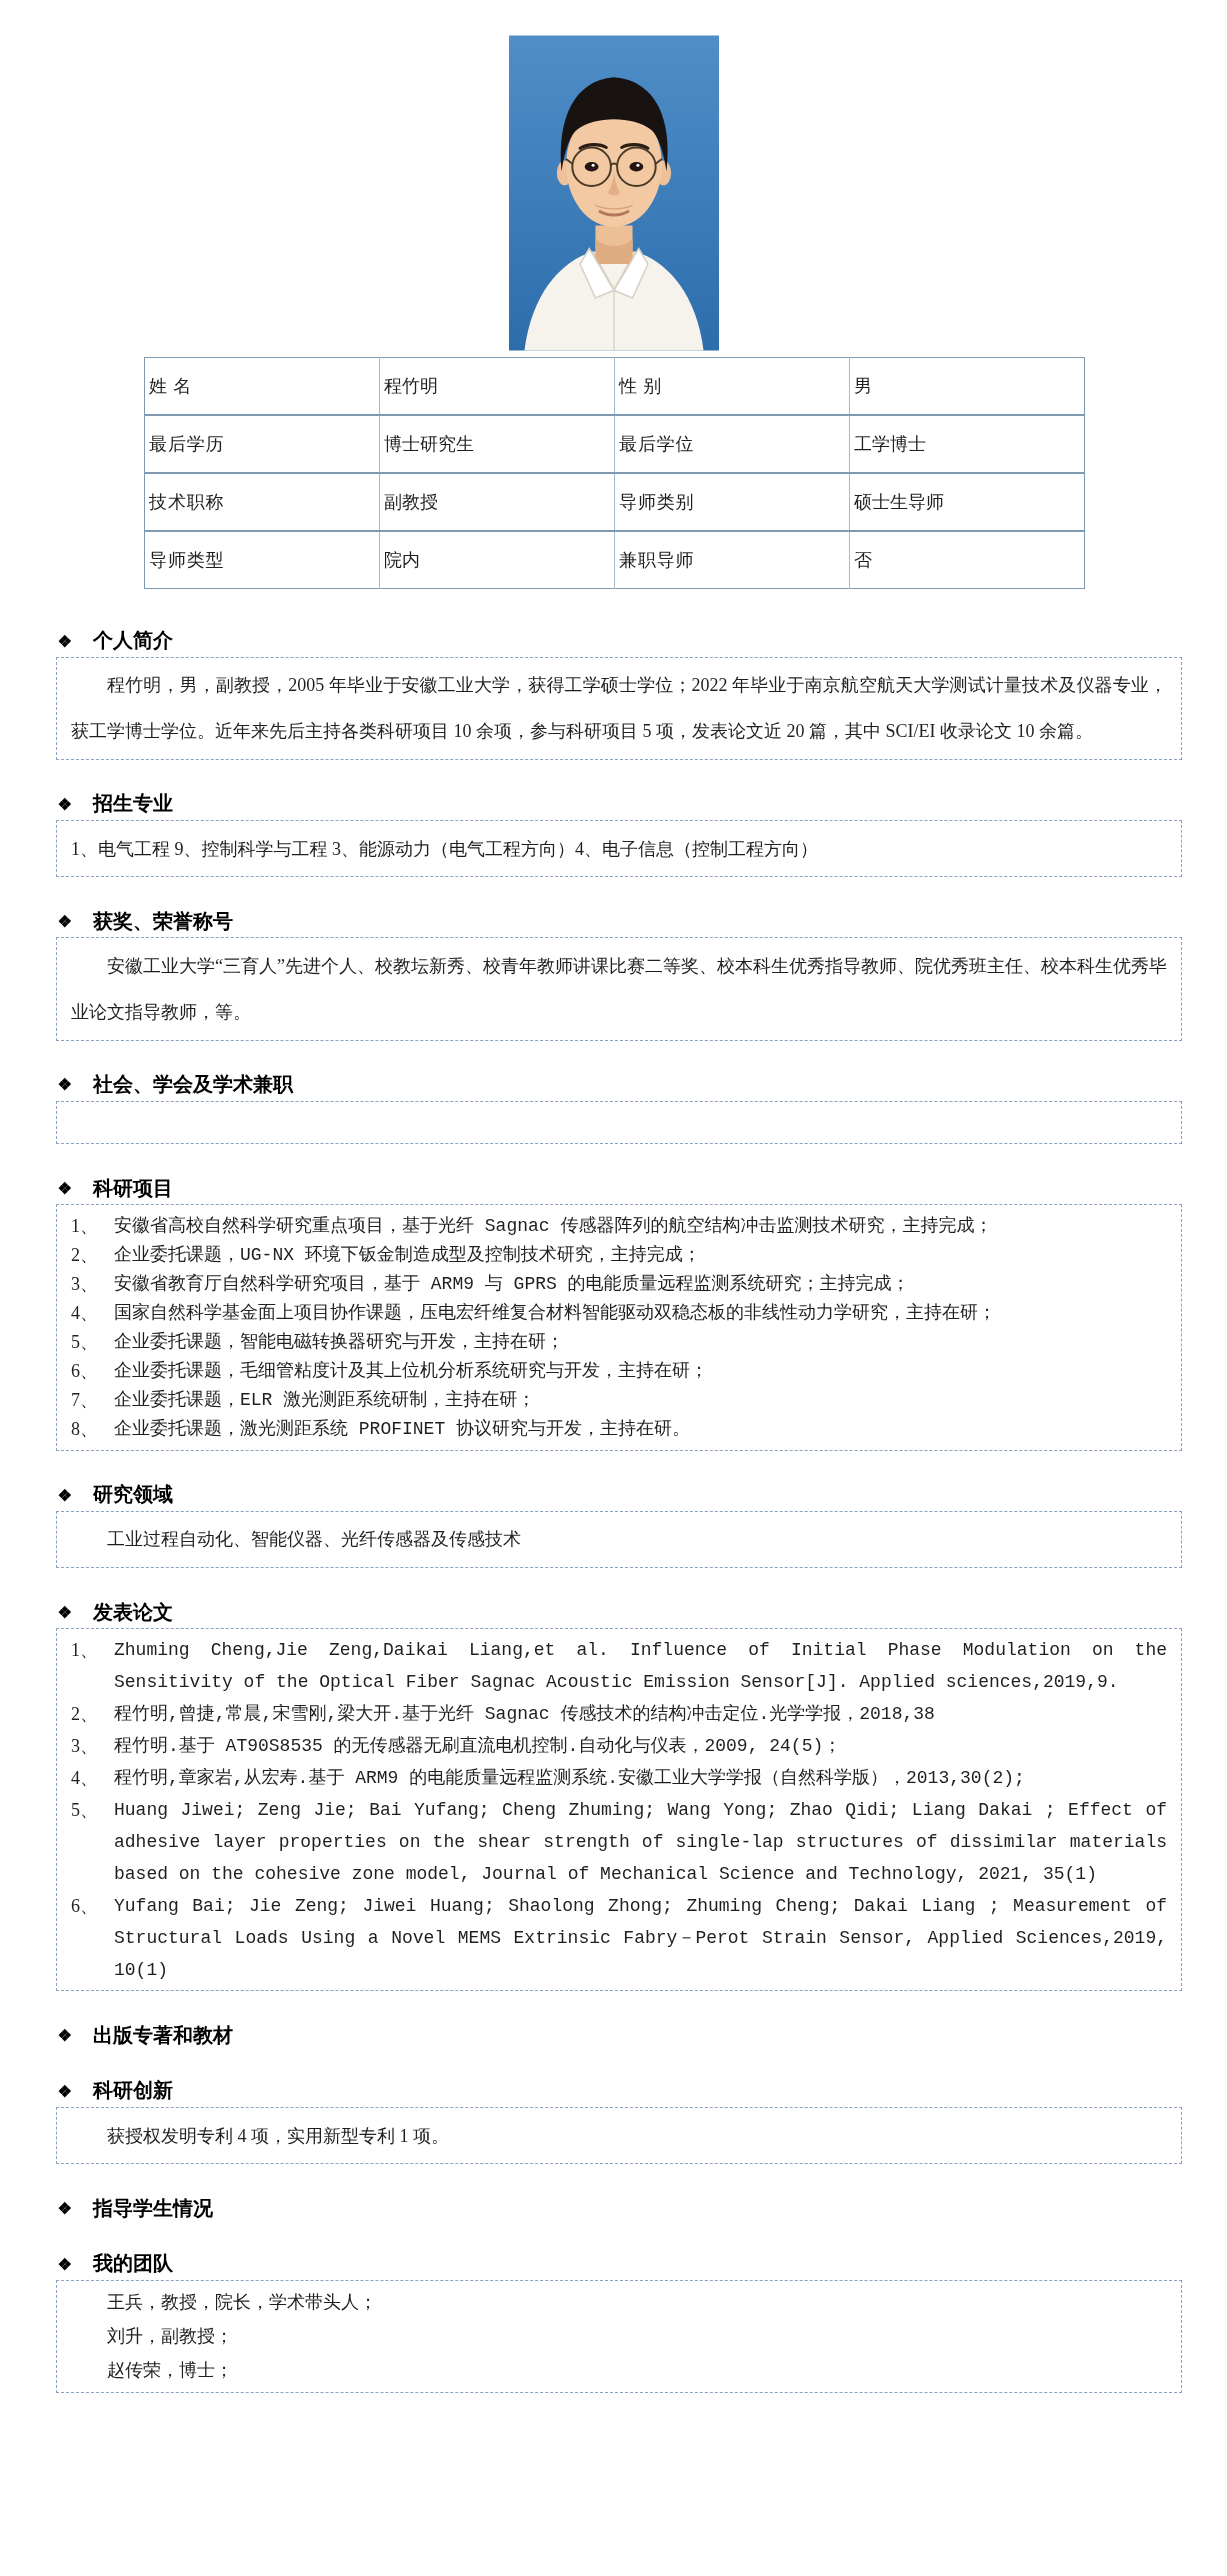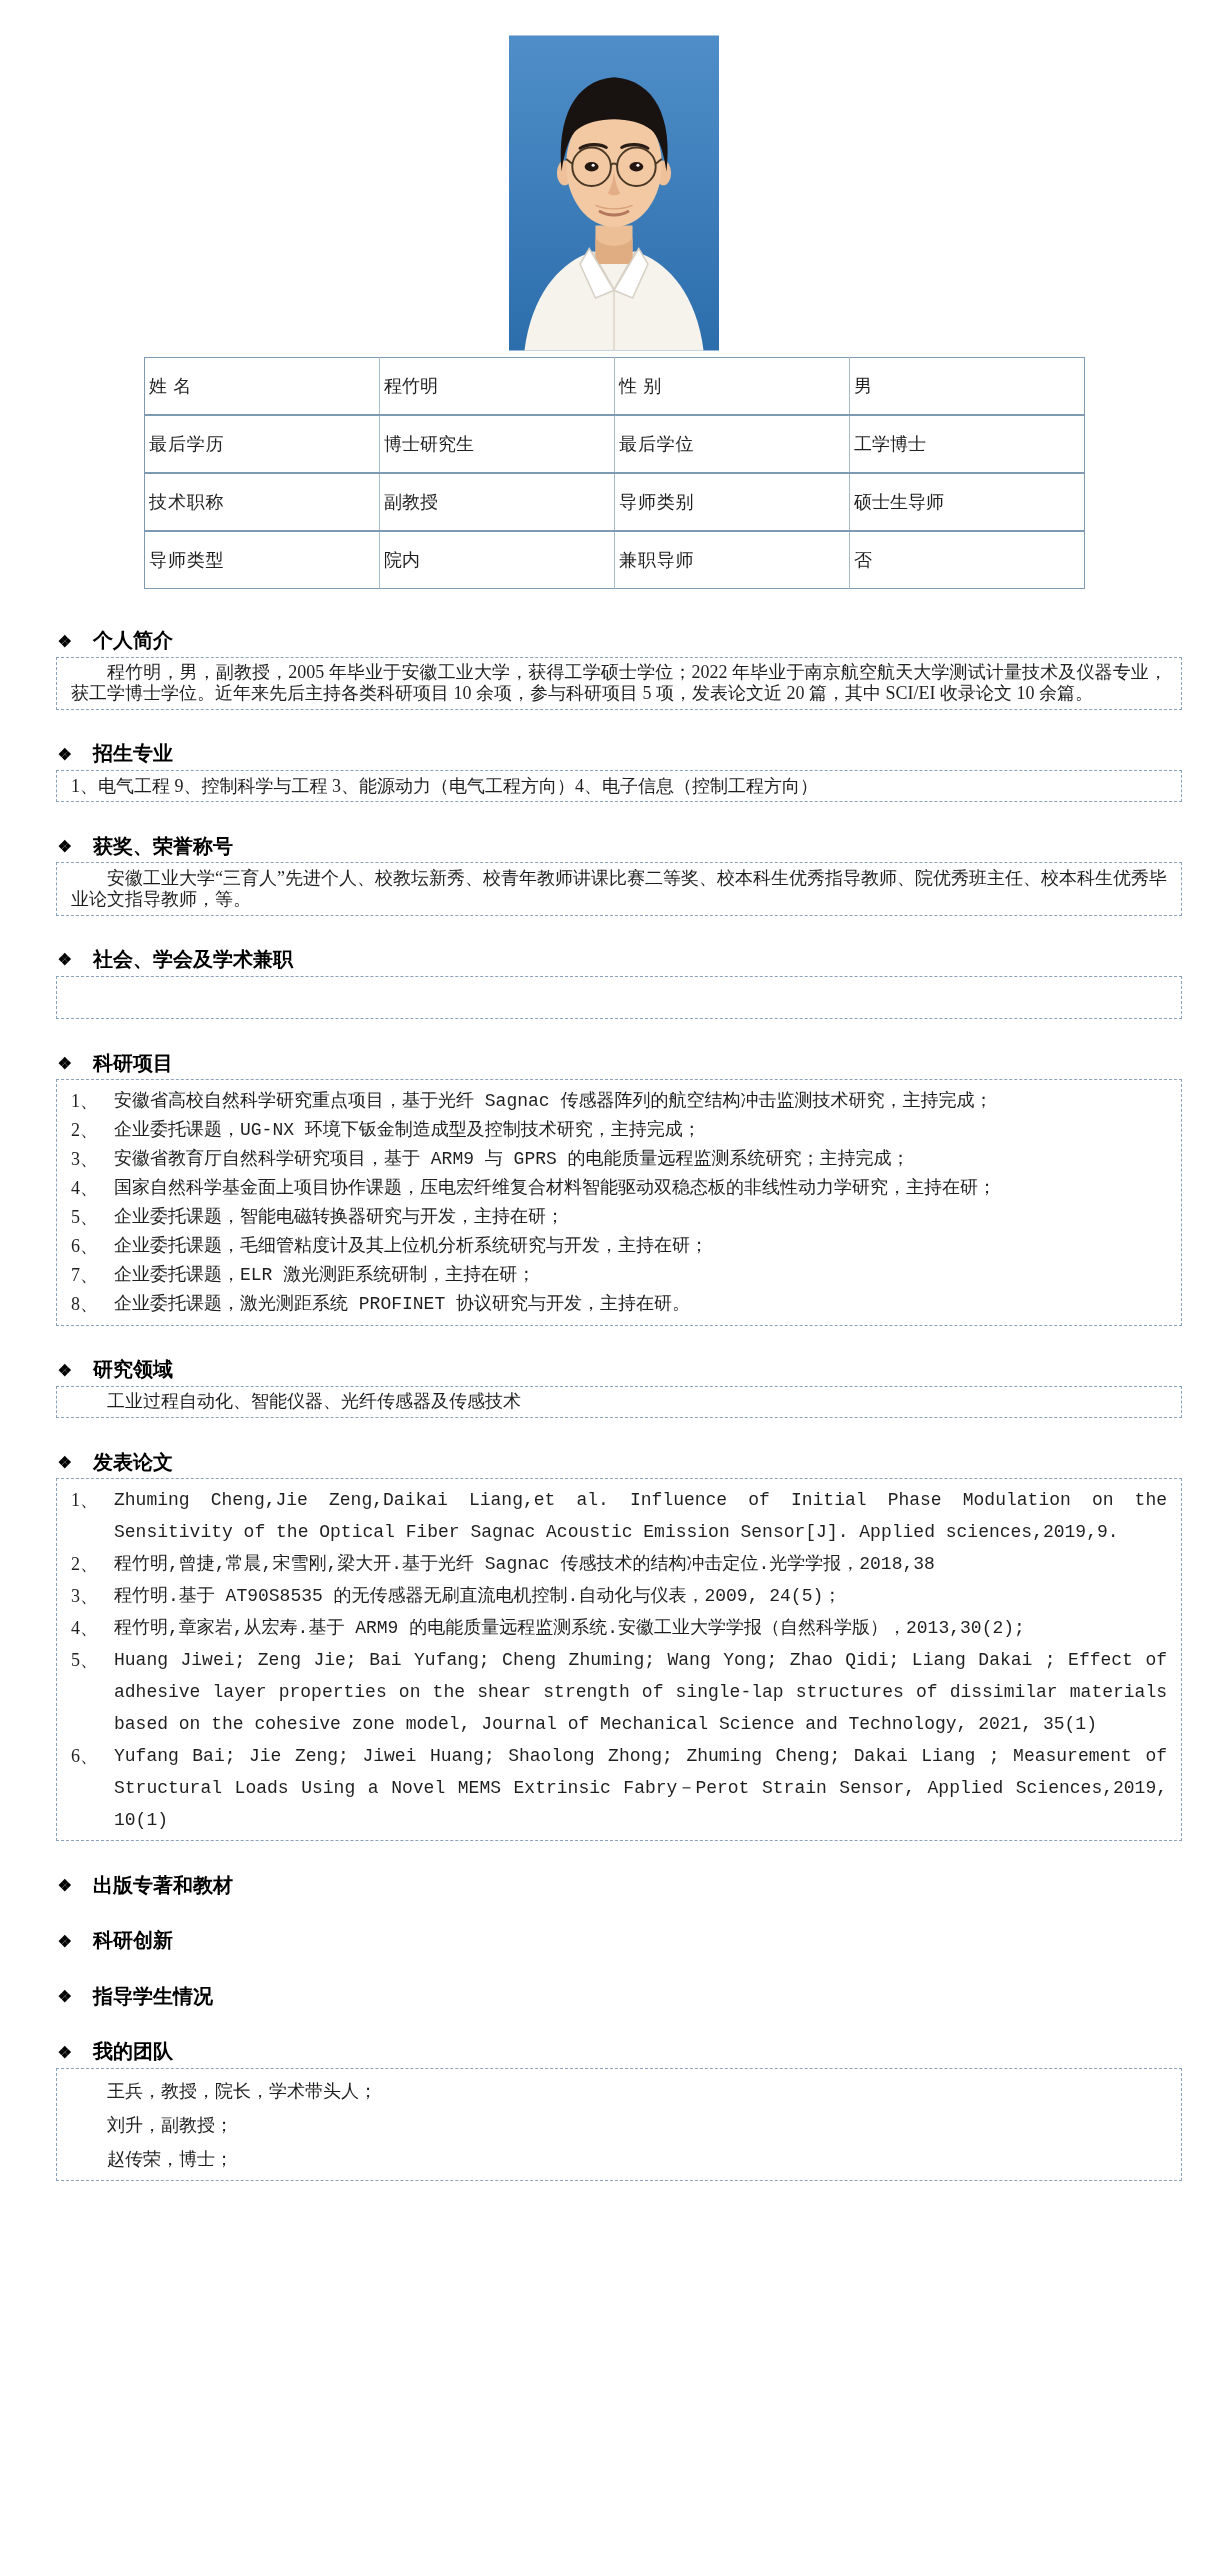--- a/index.html
+++ b/index.html
@@ -60,21 +60,21 @@
   .sec-header .bullet{
     font-size:16.2px;
     margin-right:21px;
     line-height:1;
     transform:translateY(0.8px);
   }
   .box{
     border:1.5px dashed var(--dash-border);
     padding:4.6px 14px;
     font-size:18px;
-    line-height:21px;
+    line-height:46px;
     text-align:justify;
   }
   .box p{margin:0;}
   .box p.indent{text-indent:2em;}
   .box .olist{display:flex;}
   .box .olist .num{flex:0 0 43px;}
   .box .olist .itext{flex:1;font-family:Liberation Mono, monospace;}
   #sec-social-academic-positions .box{min-height:32.5px;}
   #sec-research-projects .box{line-height:29px;padding:6.2px 14px;}
   #sec-published-papers .box{line-height:32px;padding:4.6px 14px;}
@@ -282,20 +282,23 @@
       <h2 class="sec-header">
         <span class="bullet">❖</span>
         <span>出版专著和教材</span>
       </h2>
     </section>
     <section id="sec-research-innovation">
       <h2 class="sec-header">
         <span class="bullet">❖</span>
         <span>科研创新</span>
       </h2>
+      <div class="box">
+        <p class="indent">获授权发明专利 4 项，实用新型专利 1 项。</p>
+      </div>
     </section>
     <section id="sec-student-guidance">
       <h2 class="sec-header">
         <span class="bullet">❖</span>
         <span>指导学生情况</span>
       </h2>
     </section>
     <section id="sec-my-team">
       <h2 class="sec-header">
         <span class="bullet">❖</span>

